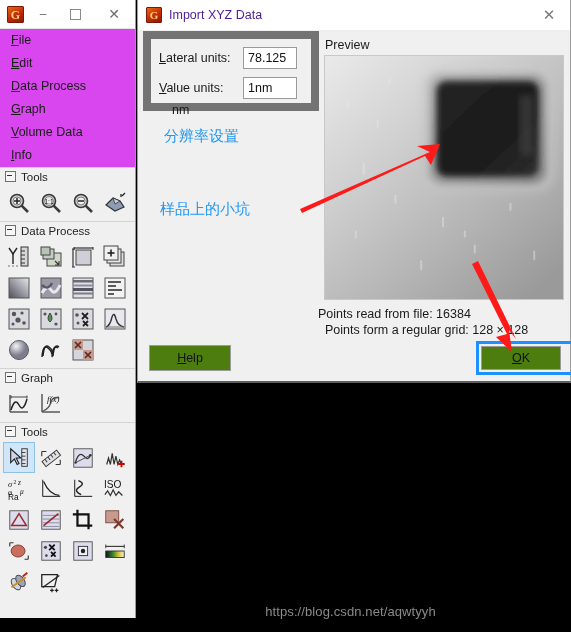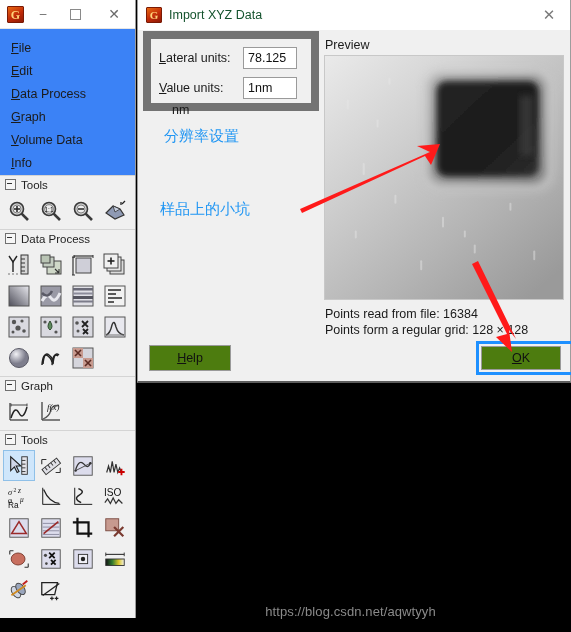--- a/index.html
+++ b/index.html
@@ -40,21 +40,21 @@
   #tb-min{left:24px;font-size:12px;}
   #tb-max{left:56px;}
   #tb-close{right:2px;font-size:14px;}
   .sq{display:inline-block;width:9px;height:9px;border:1px solid #8a8a8a;vertical-align:middle;}
 
   .menu-item{
     height:23px;line-height:23px;padding-left:11px;font-size:12.5px;color:#1b1b1b;
     cursor:default;white-space:nowrap;
   }
   .menu-item u{text-decoration:underline;}
-  #tb-menu{padding-top:8px;background:#3b82f6;}
+  #tb-menu{padding-top:0;background:#d946ef;}
 
   .sect{border-top:1px solid #d4d4d4;}
   .sect-head{
     height:18px;line-height:18px;font-size:11.5px;color:#222;
     padding-left:5px;background:#f0f0f0;white-space:nowrap;
   }
   .expander{
     display:inline-block;width:9px;height:9px;border:1px solid #707070;
     margin-right:5px;position:relative;top:1px;background:#f6f6f6;
   }
@@ -83,21 +83,21 @@
     height:30px;background:#ffffff;position:relative;
   }
   #dlg-icon{
     position:absolute;left:8px;top:7px;width:16px;height:16px;
     background:linear-gradient(150deg,#e86a12 0%,#c02a09 55%,#8d1a06 100%);
     border:1px solid #7a1a05;border-radius:1px;
     font-size:11px;font-weight:bold;color:#ffd27a;line-height:15px;
     text-align:center;font-family:"Liberation Serif",serif;box-sizing:border-box;
   }
   #dlg-title{
-    position:absolute;left:31px;top:0;line-height:30px;font-size:12.5px;color:#14532d;
+    position:absolute;left:31px;top:0;line-height:30px;font-size:12.5px;color:#4c1d95;
   }
   #dlg-close{
     position:absolute;right:0;top:0;width:42px;height:30px;line-height:30px;
     text-align:center;color:#7a7a7a;font-size:15px;
   }
 
   #dlg-body{position:absolute;left:0;top:30px;width:434px;height:353px;}
 
   
   #params{
@@ -125,21 +125,21 @@
   #zh2{left:22px;top:170px;}
 
   
   #preview-label{position:absolute;left:187px;top:8px;font-size:12.5px;color:#1b1b1b;}
   #preview-frame{
     position:absolute;left:186px;top:25px;width:240px;height:245px;
     background:#b9b9b9;border:1px solid #c8c8c8;box-sizing:border-box;overflow:hidden;
   }
   #afm{position:absolute;left:0;top:0;width:100%;height:100%;}
 
-  #pts1{position:absolute;left:187px;top:277px;font-size:12.5px;white-space:nowrap;}
+  #pts1{position:absolute;left:180px;top:277px;font-size:12.5px;white-space:nowrap;}
   #pts2{position:absolute;left:187px;top:293px;font-size:12.5px;white-space:nowrap;}
 
   .btn{
     position:absolute;height:26px;background:#4d7c0f;border:1px solid #9a9a9a;
     box-sizing:border-box;text-align:center;line-height:24px;font-size:12.5px;color:#111;
     cursor:default;
   }
   .btn u{text-decoration:underline;}
   #btn-help{left:11px;top:315px;width:82px;}
   #btn-cancel{left:247px;top:315px;width:84px;}

